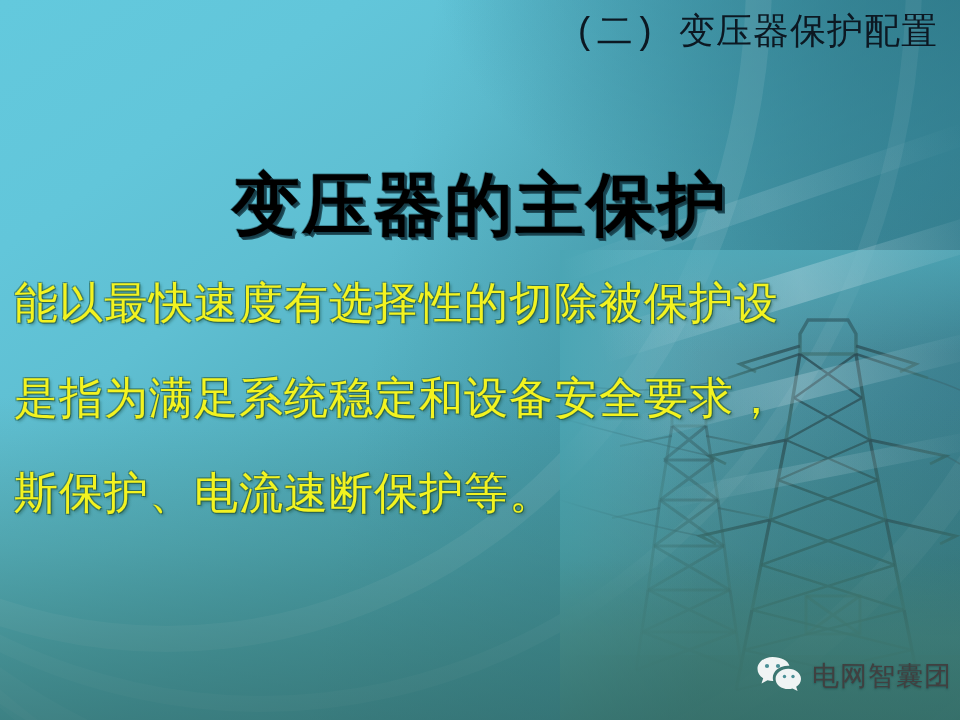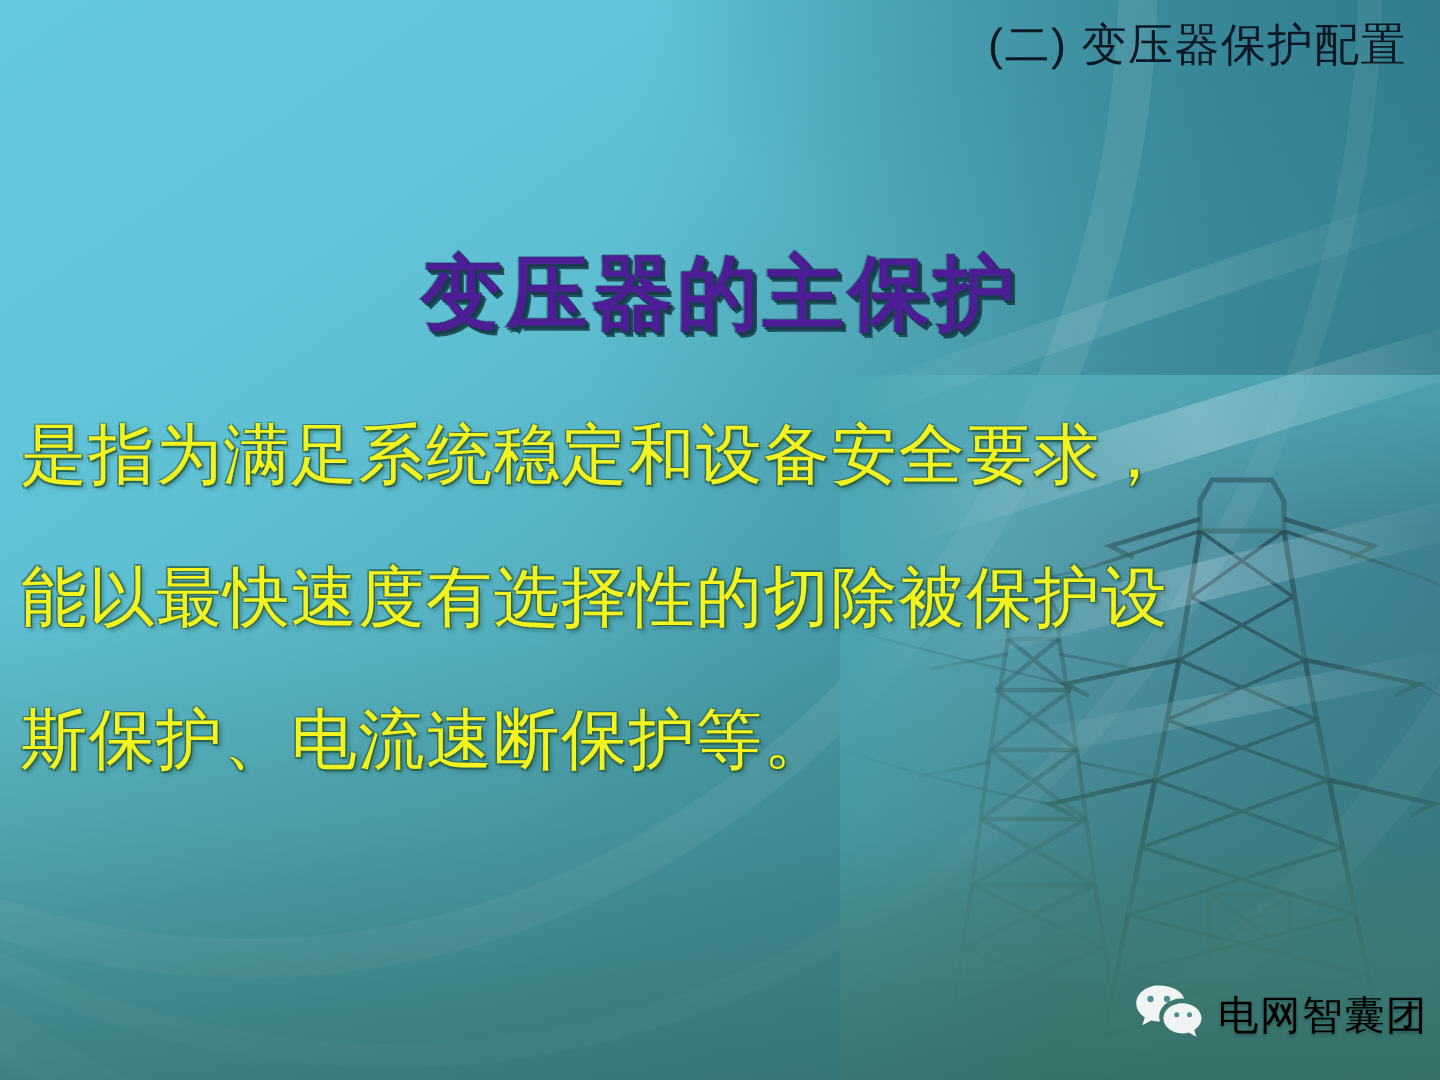--- a/index.html
+++ b/index.html
@@ -137,36 +137,36 @@
     background: linear-gradient(180deg, rgba(95,150,145,0.0) 0%, rgba(82,140,134,0.45) 48%, rgba(70,128,122,0.6) 100%);
     pointer-events: none;
   }
 
   
   .header {
     position: absolute;
     left: 0; right: 22px;
     top: 14px;
     text-align: right;
-    font-size: 30px;
+    font-size: 36px;
     line-height: 1.1;
     color: #0c1822;
     letter-spacing: 1px;
-    font-family: Liberation Sans, sans-serif;
+    font-family: Liberation Mono, monospace;
     white-space: nowrap;
   }
 
   .title {
     position: absolute;
     left: 0; right: 0;
     top: 160px;
     text-align: center;
-    font-size: 54px;
+    font-size: 68px;
     font-weight: bold;
-    color: #4c1d95;
+    color: #000000;
     letter-spacing: 3px;
     font-family: Liberation Serif, serif;
     text-shadow:
       3px 3px 0 rgba(22,62,74,0.85),
       2px 2px 0 rgba(22,62,74,0.9),
       1px 1px 0 rgba(22,62,74,0.9),
       -1px 0 0 rgba(30,80,92,0.45),
       0 -1px 0 rgba(30,80,92,0.45);
   }
 
@@ -193,21 +193,21 @@
   
   .watermark {
     position: absolute;
     left: 756px;
     top: 655px;
     display: flex;
     align-items: center;
     gap: 10px;
   }
   .wm-label {
-    color: #000000;
+    color: #404040;
     font-size: 27px;
     letter-spacing: 1px;
     font-family: "DejaVu Sans", "Liberation Sans", sans-serif;
     text-shadow: 0 1px 2px rgba(20,60,60,0.5);
   }
 </style>
 </head>
 <body>
 
 <div id="slide">
@@ -320,22 +320,22 @@
     <div class="streak s1"></div>
     <div class="streak s2"></div>
     <div class="streak s3"></div>
   </div>
 
   <div class="header">(二) 变压器保护配置</div>
 
   <div class="title">变压器的主保护</div>
 
   <div class="body-text">
+    <span class="body-line">能以最快速度有选择性的切除被保护设</span>
     <span class="body-line">是指为满足系统稳定和设备安全要求，</span>
-    <span class="body-line">能以最快速度有选择性的切除被保护设</span>
     <span class="body-line">斯保护、电流速断保护等。</span>
   </div>
 
   <div class="watermark">
     <span>
       <svg width="46" height="38" viewBox="0 0 46 38" aria-hidden="true">
         <g fill="#f0f4f4">
           <path d="M16.5 2C8.2 2 1.5 7.3 1.5 13.9c0 3.8 2.2 7.2 5.7 9.4l-1.7 5.2 6-3.2c1.6.5 3.3.7 5 .7h.8c-.3-1-.5-2-.5-3.1 0-6.9 6.8-12.2 15.1-12.2.5 0 1 0 1.5.1C32.3 5.9 25.2 2 16.5 2z"></path>
           <circle cx="11" cy="11" r="2.1" fill="#4a8f96"></circle>
           <circle cx="22" cy="11" r="2.1" fill="#4a8f96"></circle>

